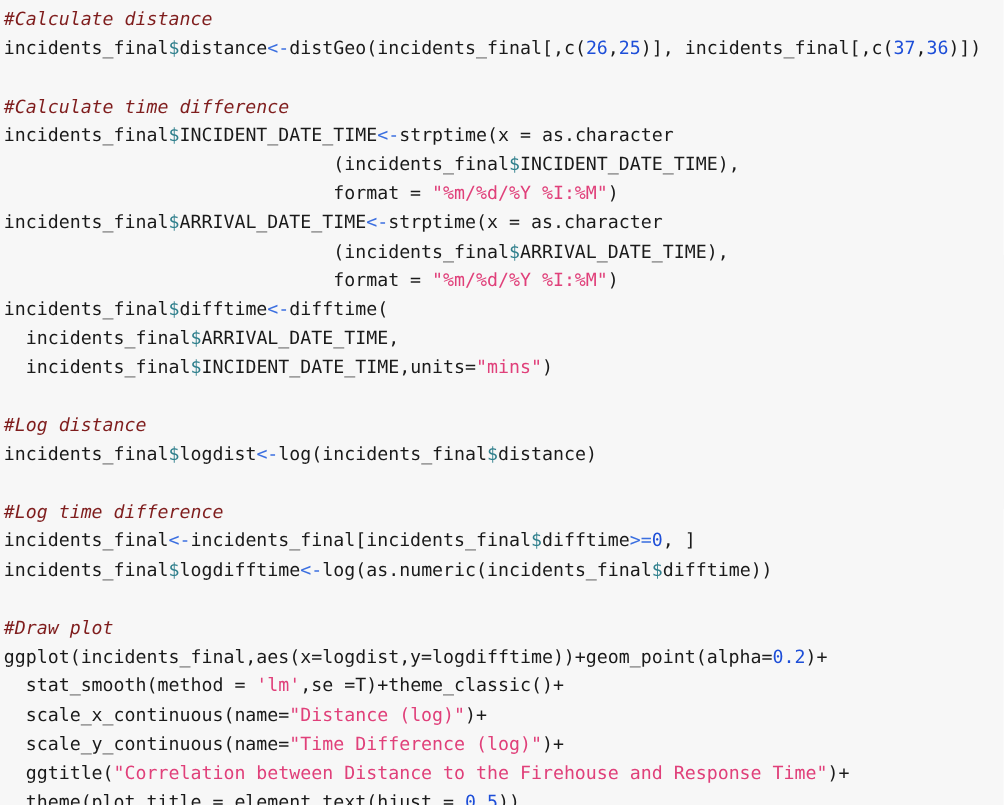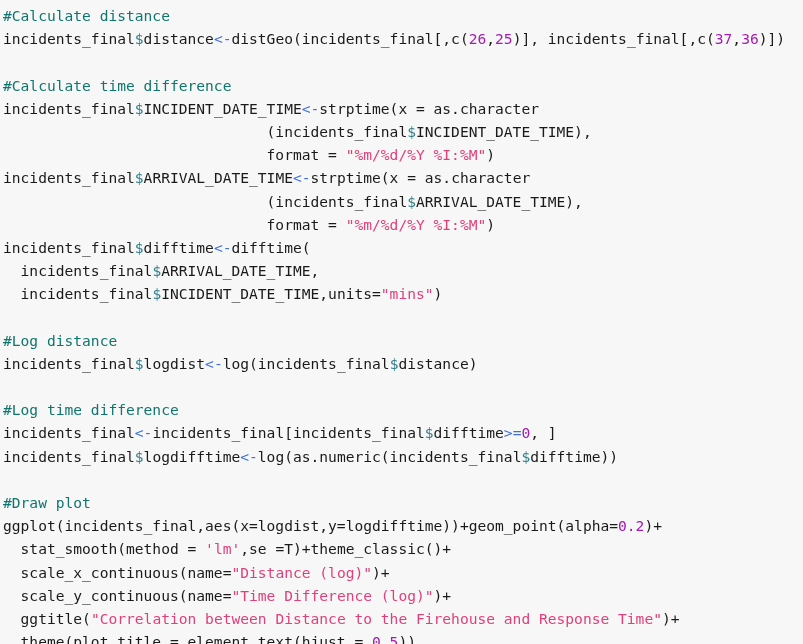--- a/index.html
+++ b/index.html
@@ -20,23 +20,24 @@
     overflow: hidden;
     white-space: pre;
     letter-spacing: 0px;
   }
   .line {
     height: 23.2px;
     white-space: pre;
   }
   .line.blank { }
   .cmt {
-    color: #0f766e;
+    color: #7f1d1d;
+    font-style: italic;
   }
   .str  { color: #e0407a; }
-  .num  { color: #a21caf; }
+  .num  { color: #1d4ed8; }
   .op   { color: #3b6fe0; }
   .dollar { color: #2f7f8c; }
 </style>
 </head>
 <body>
 
 <div id="code-surface"><div class="line"><span class="cmt">#Calculate distance</span></div><div class="line">incidents_final<span class="dollar">$</span>distance<span class="op">&lt;-</span>distGeo(incidents_final[,c(<span class="num">26</span>,<span class="num">25</span>)], incidents_final[,c(<span class="num">37</span>,<span class="num">36</span>)])</div><div class="line blank">&nbsp;</div><div class="line"><span class="cmt">#Calculate time difference</span></div><div class="line">incidents_final<span class="dollar">$</span>INCIDENT_DATE_TIME<span class="op">&lt;-</span>strptime(x = as.character</div><div class="line">                              (incidents_final<span class="dollar">$</span>INCIDENT_DATE_TIME),</div><div class="line">                              format = <span class="str">"%m/%d/%Y %I:%M"</span>)</div><div class="line">incidents_final<span class="dollar">$</span>ARRIVAL_DATE_TIME<span class="op">&lt;-</span>strptime(x = as.character</div><div class="line">                              (incidents_final<span class="dollar">$</span>ARRIVAL_DATE_TIME),</div><div class="line">                              format = <span class="str">"%m/%d/%Y %I:%M"</span>)</div><div class="line">incidents_final<span class="dollar">$</span>difftime<span class="op">&lt;-</span>difftime(</div><div class="line">  incidents_final<span class="dollar">$</span>ARRIVAL_DATE_TIME,</div><div class="line">  incidents_final<span class="dollar">$</span>INCIDENT_DATE_TIME,units=<span class="str">"mins"</span>)</div><div class="line blank">&nbsp;</div><div class="line"><span class="cmt">#Log distance</span></div><div class="line">incidents_final<span class="dollar">$</span>logdist<span class="op">&lt;-</span>log(incidents_final<span class="dollar">$</span>distance)</div><div class="line blank">&nbsp;</div><div class="line"><span class="cmt">#Log time difference</span></div><div class="line">incidents_final<span class="op">&lt;-</span>incidents_final[incidents_final<span class="dollar">$</span>difftime<span class="op">&gt;=</span><span class="num">0</span>, ]</div><div class="line">incidents_final<span class="dollar">$</span>logdifftime<span class="op">&lt;-</span>log(as.numeric(incidents_final<span class="dollar">$</span>difftime))</div><div class="line blank">&nbsp;</div><div class="line"><span class="cmt">#Draw plot</span></div><div class="line">ggplot(incidents_final,aes(x=logdist,y=logdifftime))+geom_point(alpha=<span class="num">0.2</span>)+</div><div class="line">  stat_smooth(method = <span class="str">'lm'</span>,se =T)+theme_classic()+</div><div class="line">  scale_x_continuous(name=<span class="str">"Distance (log)"</span>)+</div><div class="line">  scale_y_continuous(name=<span class="str">"Time Difference (log)"</span>)+</div><div class="line">  ggtitle(<span class="str">"Correlation between Distance to the Firehouse and Response Time"</span>)+</div><div class="line">  theme(plot.title = element_text(hjust = <span class="num">0.5</span>))</div></div>
 
 </body></html>

